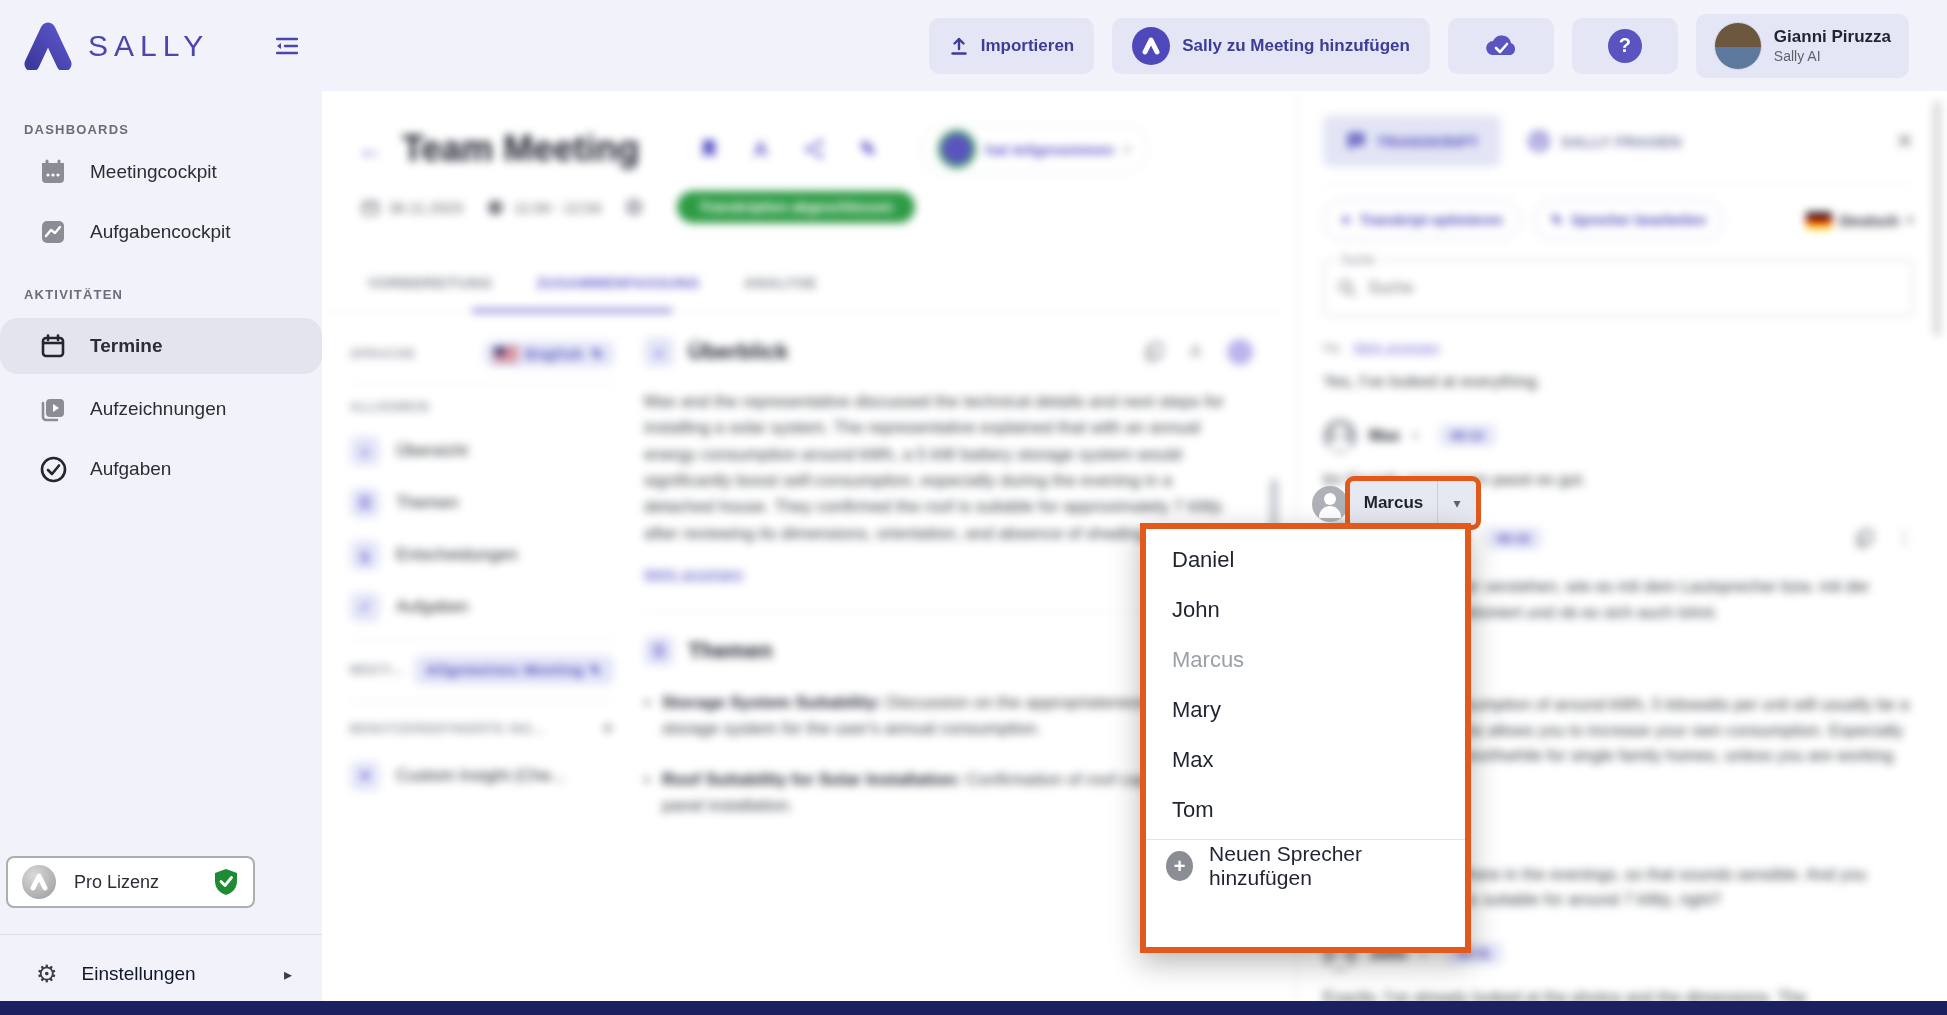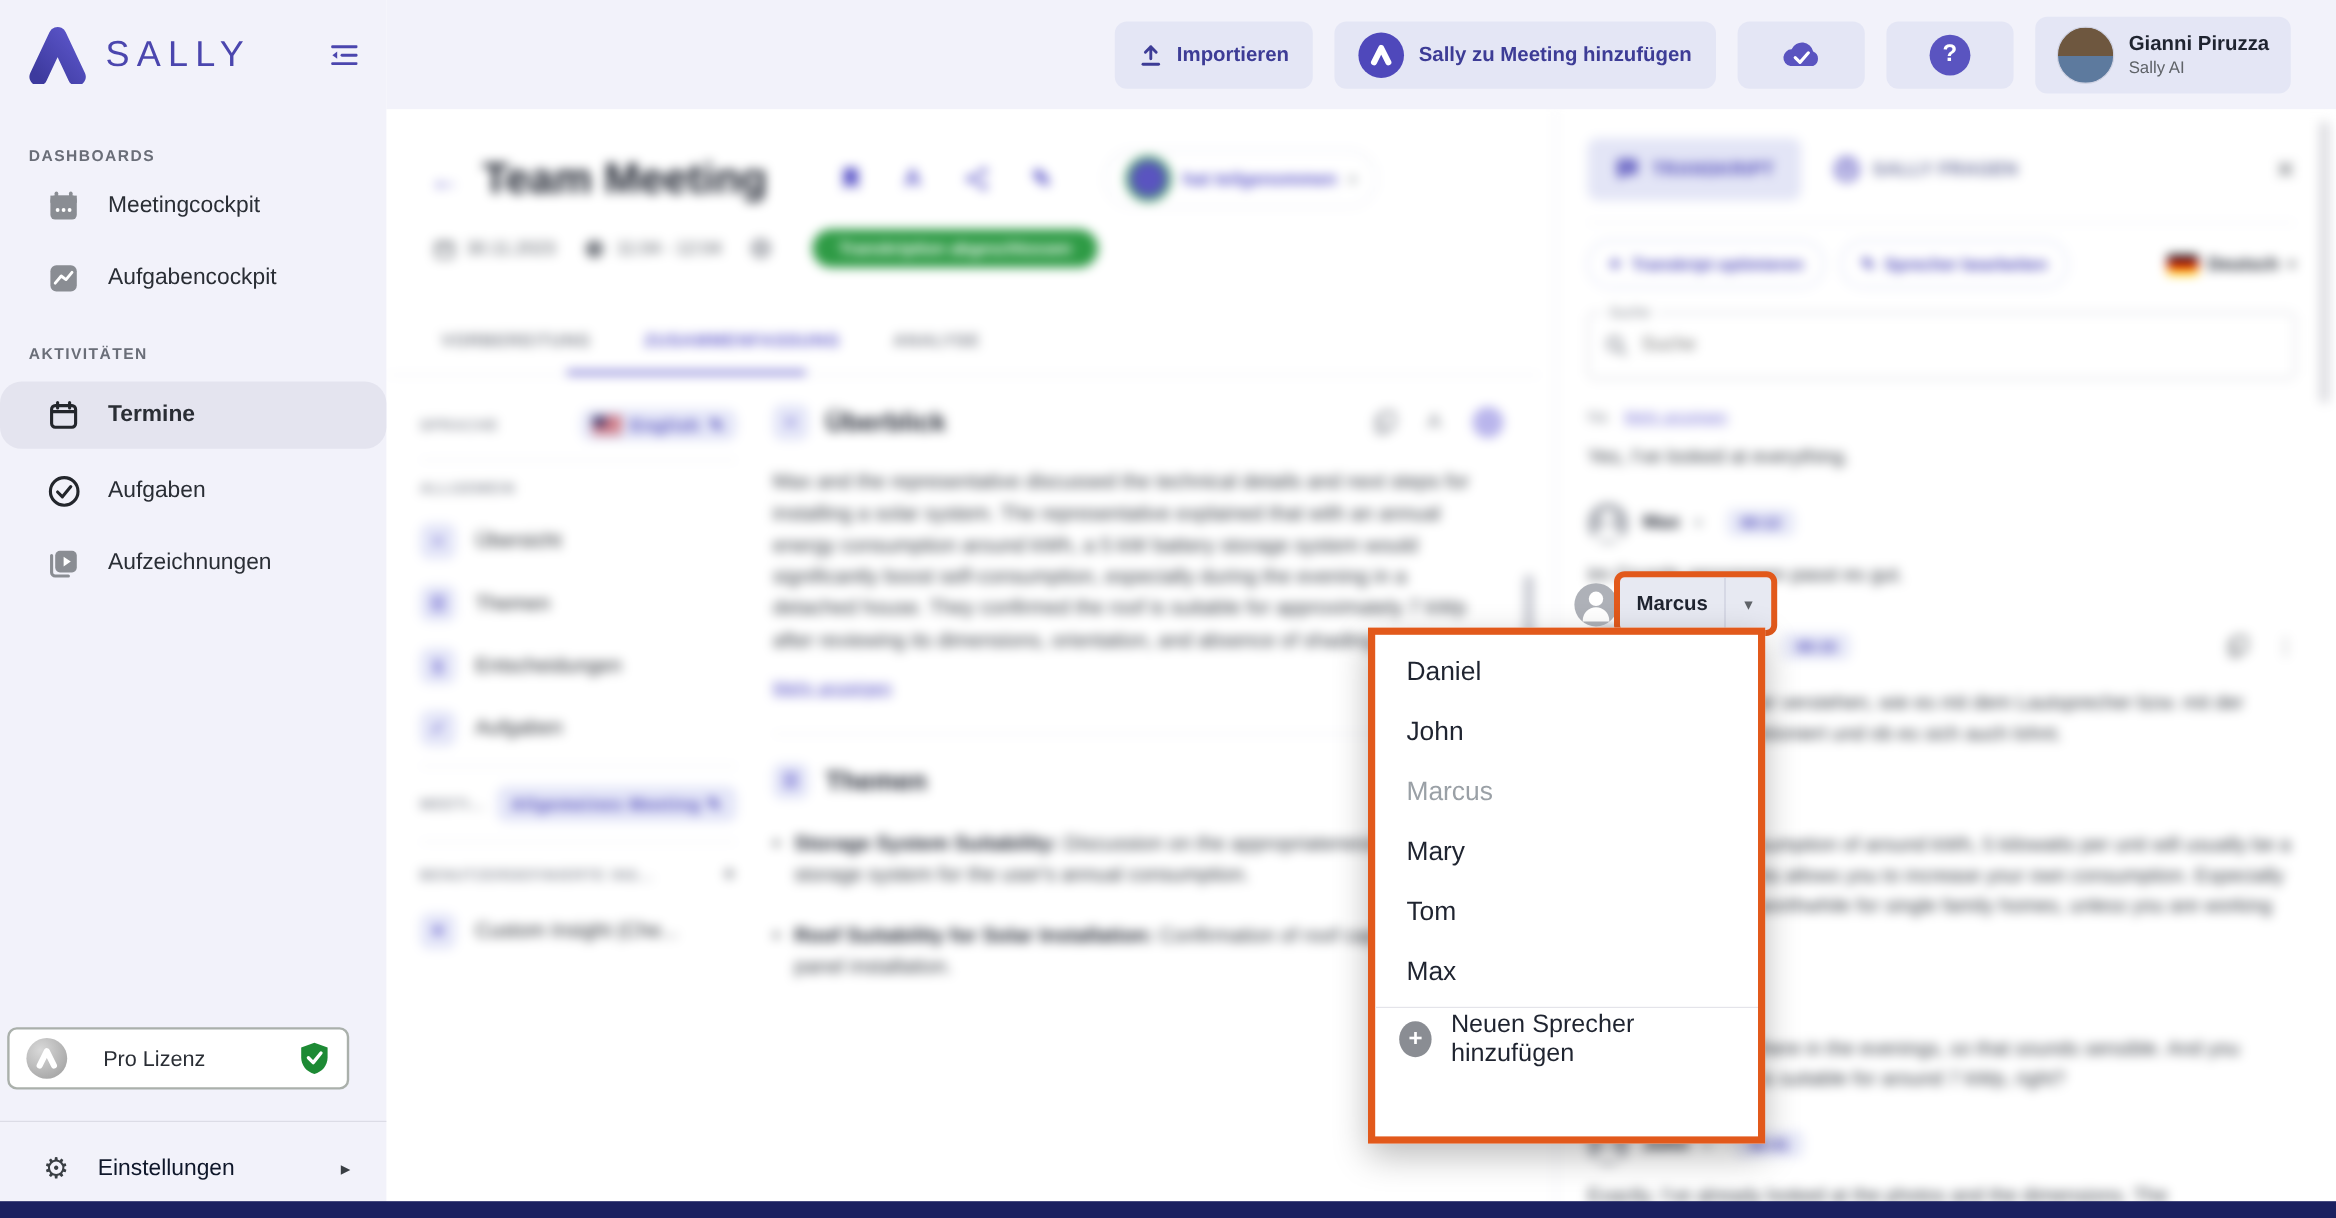--- a/index.html
+++ b/index.html
@@ -11,22 +11,22 @@
   .sidebar{position:absolute;left:0;top:0;width:322px;height:1015px;background:#f2f2fa;z-index:5;}
   .logo-row{display:flex;align-items:center;gap:14px;padding:22px 20px 0 22px;}
   .logo-mark{width:52px;height:48px;flex:0 0 auto;}
   .logo-word{font-size:30px;letter-spacing:6px;color:#4b46ae;font-weight:400;flex:1;}
   .collapse-btn{color:#4b46ae;flex:0 0 auto;margin-right:4px;}
   .side-section{margin:0 0 0 24px;font-size:13px;font-weight:bold;letter-spacing:1.2px;color:#6a6e78;}
   .sec-dash{margin-top:52px;} .sec-akt{margin-top:30px;}
   .side-item{display:flex;align-items:center;gap:22px;height:50px;padding-left:38px;font-size:19px;color:#2a2e35;margin-top:10px;}
   .side-item .sicon{width:30px;height:30px;flex:0 0 auto;display:flex;align-items:center;justify-content:center;}
   .side-item.active{background:#e4e4ef;border-radius:18px;font-weight:bold;margin-top:16px;margin-bottom:6px;height:56px;}
-  .license-card{position:absolute;left:6px;top:856px;width:285px;height:52px;background:#ffffff;border:2px solid #aab0ab;
-    border-radius:8px;display:flex;align-items:center;gap:30px;padding:0 14px;box-sizing:border-box;}
+  .license-card{position:absolute;left:6px;top:856px;width:249px;height:52px;background:#ffffff;border:2px solid #aab0ab;
+    border-radius:8px;display:flex;align-items:center;gap:18px;padding:0 14px;box-sizing:border-box;}
   .license-logo{width:34px;height:34px;border-radius:50%;background:radial-gradient(circle at 35% 30%,#d9d9d9,#9a9a9a);display:flex;align-items:center;justify-content:center;}
   .license-label{font-size:18px;color:#2a2e35;flex:1;}
   .side-divider{position:absolute;left:0;top:934px;width:322px;border-top:1px solid #dcdce6;}
   .settings-row{position:absolute;left:0;top:948px;width:322px;height:52px;display:flex;align-items:center;gap:24px;padding-left:36px;box-sizing:border-box;}
   .settings-row .glyph{font-size:24px;color:#3a3f44;}
   .settings-label{font-size:19px;color:#0f172a;flex:1;}
   .settings-chev{color:#3a3f44;font-size:16px;margin-right:30px;}
 
   
   .topbar{position:absolute;left:322px;top:0;width:1625px;height:91px;background:#f2f2fa;display:flex;align-items:center;justify-content:flex-end;gap:18px;padding-right:38px;box-sizing:border-box;z-index:5;}
@@ -192,37 +192,37 @@
             <line x1="3" y1="10" x2="23" y2="10" stroke="#23262c" stroke-width="2.6"></line>
             <line x1="8" y1="2.5" x2="8" y2="7" stroke="#23262c" stroke-width="2.6" stroke-linecap="round"></line>
             <line x1="18" y1="2.5" x2="18" y2="7" stroke="#23262c" stroke-width="2.6" stroke-linecap="round"></line>
           </svg>
       </span>
       <span data-interactable="false">Termine</span>
     </div>
 
     <div class="side-item" data-interactable="true">
       <span class="sicon" data-interactable="false">
-        <svg width="27" height="27" viewBox="0 0 27 27">
-            <circle cx="13.5" cy="13.5" r="11.5" fill="none" stroke="#23262c" stroke-width="2.6"></circle>
-            <polyline points="8,14 12,18 19,9.5" fill="none" stroke="#23262c" stroke-width="2.6" stroke-linecap="round" stroke-linejoin="round"></polyline>
-          </svg>
-      </span>
-      <span data-interactable="false">Aufgaben</span>
-    </div>
-
-    <div class="side-item" data-interactable="true">
-      <span class="sicon" data-interactable="false">
         <svg width="26" height="26" viewBox="0 0 26 26">
             <rect x="6" y="3" width="18" height="18" rx="4" fill="#8a8d93"></rect>
             <path d="M13 8 L19 12 L13 16 Z" fill="#fff"></path>
             <path d="M3 7 L3 21 a3 3 0 0 0 3 3 L17 24" fill="none" stroke="#8a8d93" stroke-width="2.6" stroke-linecap="round"></path>
           </svg>
       </span>
       <span data-interactable="false">Aufzeichnungen</span>
+    </div>
+
+    <div class="side-item" data-interactable="true">
+      <span class="sicon" data-interactable="false">
+        <svg width="27" height="27" viewBox="0 0 27 27">
+            <circle cx="13.5" cy="13.5" r="11.5" fill="none" stroke="#23262c" stroke-width="2.6"></circle>
+            <polyline points="8,14 12,18 19,9.5" fill="none" stroke="#23262c" stroke-width="2.6" stroke-linecap="round" stroke-linejoin="round"></polyline>
+          </svg>
+      </span>
+      <span data-interactable="false">Aufgaben</span>
     </div>
 
     <div class="license-card" data-interactable="true">
       <span class="license-logo" data-interactable="false">
         <svg width="20" height="18" viewBox="0 0 20 18">
             <polyline points="4,15 10,3 16,15" fill="none" stroke="#fff" stroke-width="5" stroke-linecap="round" stroke-linejoin="round"></polyline>
           </svg>
       </span>
       <span class="license-label" data-interactable="false">Pro Lizenz</span>
       <span data-interactable="false">
@@ -547,22 +547,22 @@
     <span class="sel-label" data-interactable="false">Marcus</span>
     <span class="sel-chev" data-interactable="false">▾</span>
   </div>
 
   <div class="spot popup-frame" data-interactable="false">
     <div class="popup-list">
       <div class="popup-item" data-interactable="true">Daniel</div>
       <div class="popup-item" data-interactable="true">John</div>
       <div class="popup-item muted" data-interactable="true">Marcus</div>
       <div class="popup-item" data-interactable="true">Mary</div>
+      <div class="popup-item" data-interactable="true">Max</div>
       <div class="popup-item" data-interactable="true">Tom</div>
-      <div class="popup-item" data-interactable="true">Max</div>
     </div>
     <div class="popup-div" data-interactable="false"></div>
     <div class="popup-add" data-interactable="true">
       <span class="add-circle" data-interactable="false">+</span>
       <span data-interactable="false">Neuen Sprecher hinzufügen</span>
     </div>
   </div>
 
   <div class="bottom-bar" data-interactable="false"></div>
 </div>

